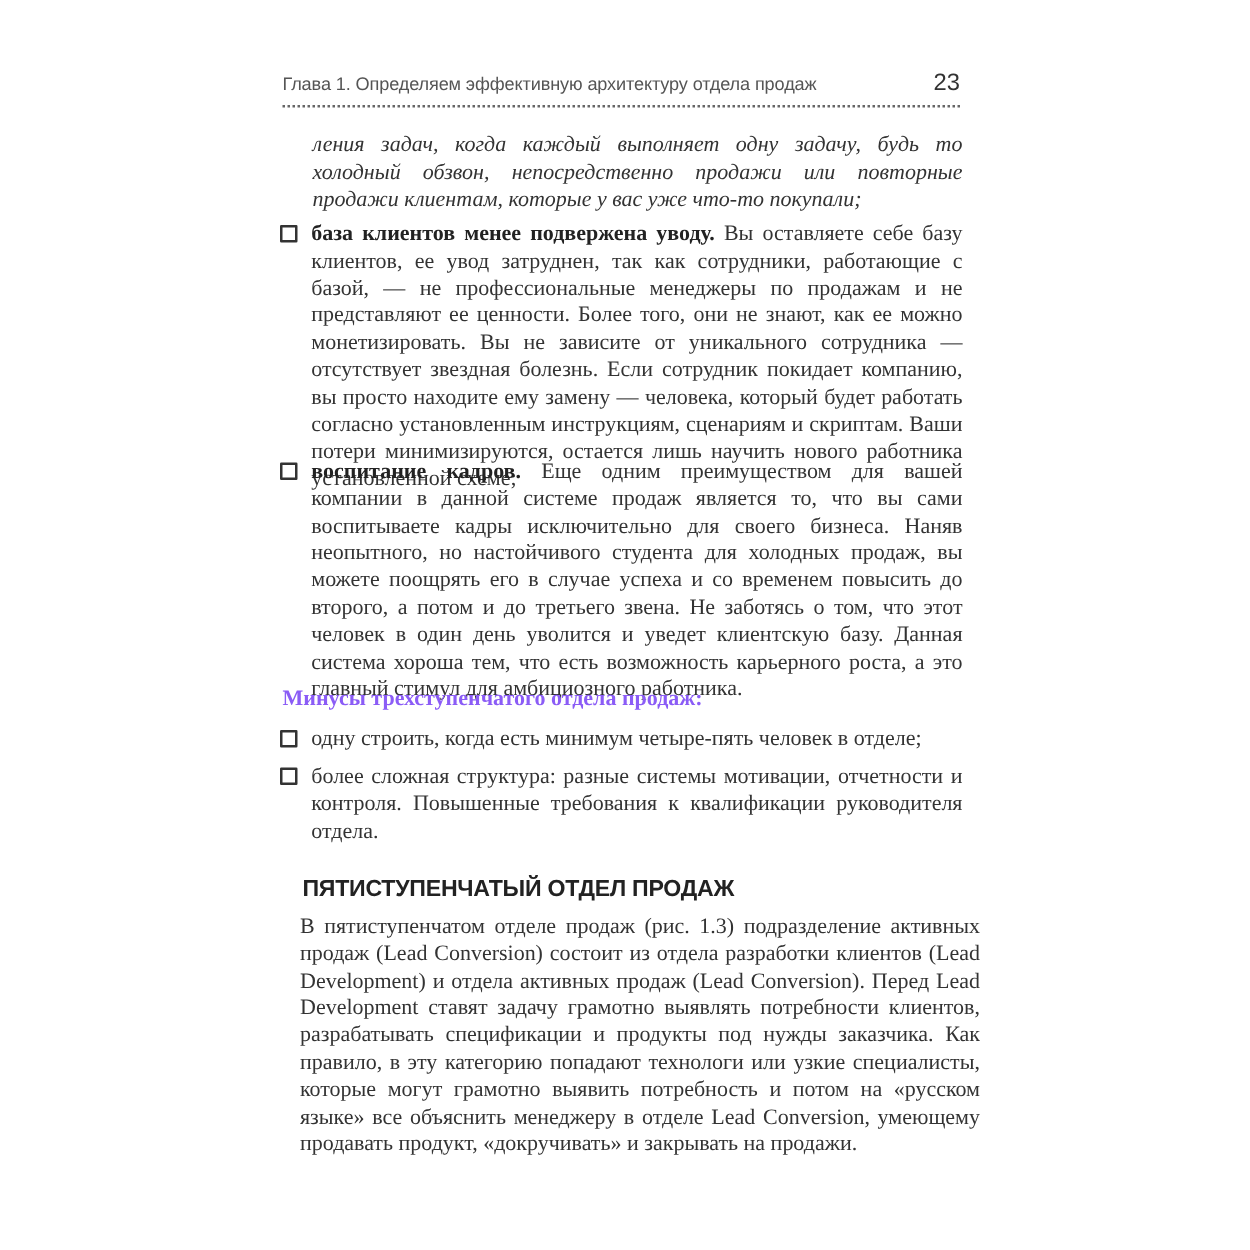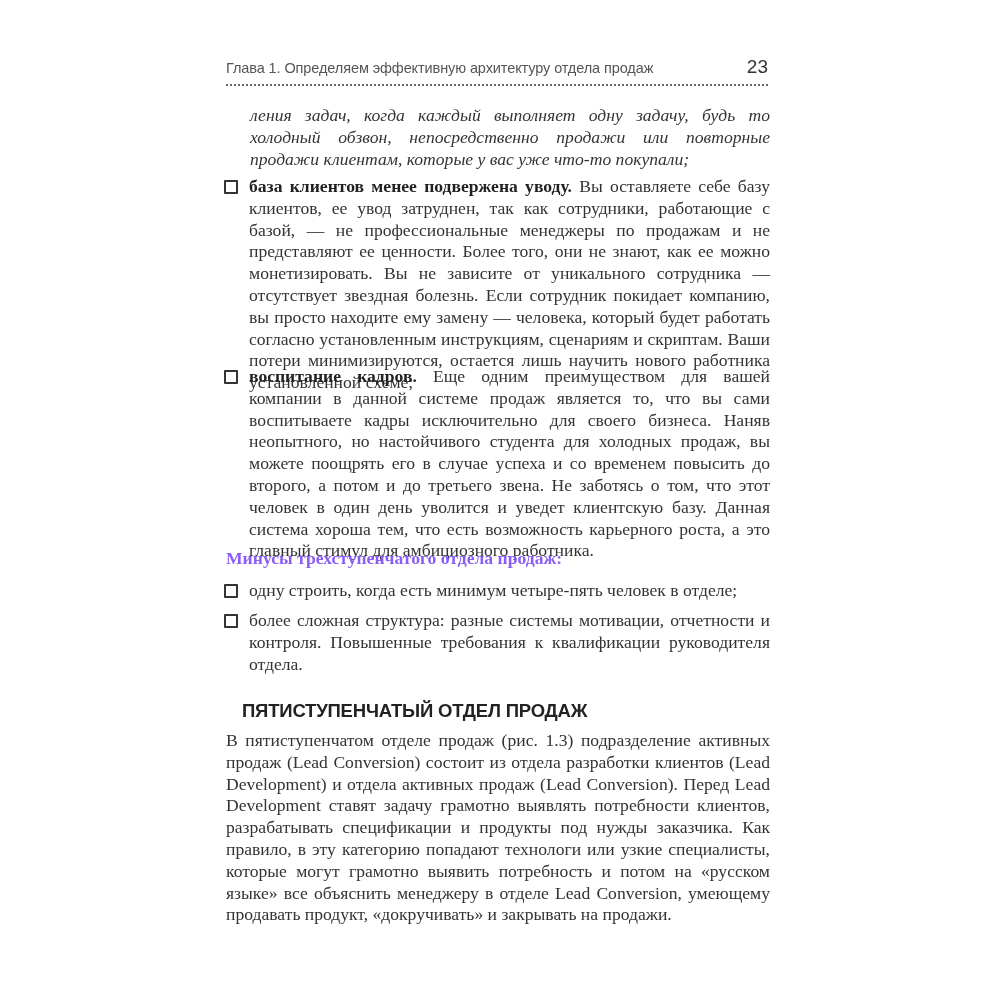--- a/index.html
+++ b/index.html
@@ -11,21 +11,21 @@
   .header-rule { position: absolute; left: 0; top: 26px; width: 542px; height: 0; border-top: 2px dotted #666; }
 
   .body-text { font-family: "Liberation Serif", serif; font-size: 17.6px; line-height: 21.8px; color: #333; }
   .block { position: absolute; width: 520px; text-align: justify; font-style: italic; }
   .bullet-row { position: absolute; left: 224px; width: 546px; }
   .bullet-icon { position: absolute; left: 0; top: 4px; width: 10px; height: 10px; border: 2px solid #333; border-radius: 1px; box-sizing: content-box; }
   .bullet-text { position: absolute; left: 25px; width: 521px; text-align: justify; }
   .bold { font-weight: bold; color: #222; }
   .subhead { position: absolute; left: 226px; top: 548px; font-family: "Liberation Serif", serif; font-weight: bold; font-size: 17.6px; color: #8b5cf6; }
   .section-title { position: absolute; left: 226px; top: 700px; font-family: "Liberation Sans", sans-serif; font-weight: bold; font-size: 18.5px; color: #222; letter-spacing: -0.2px; margin-left: 16px; }
-  .para { position: absolute; left: 226px; top: 730px; width: 544px; text-align: justify; }
+  .para { position: absolute; left: 240px; top: 730px; width: 544px; text-align: justify; }
 </style>
 </head>
 <body>
 
 <div class="page">
 
   <div class="header">
     <span class="header-title">Глава 1. Определяем эффективную архитектуру отдела продаж</span>
     <span class="page-number">23</span>
     <div class="header-rule"></div>

